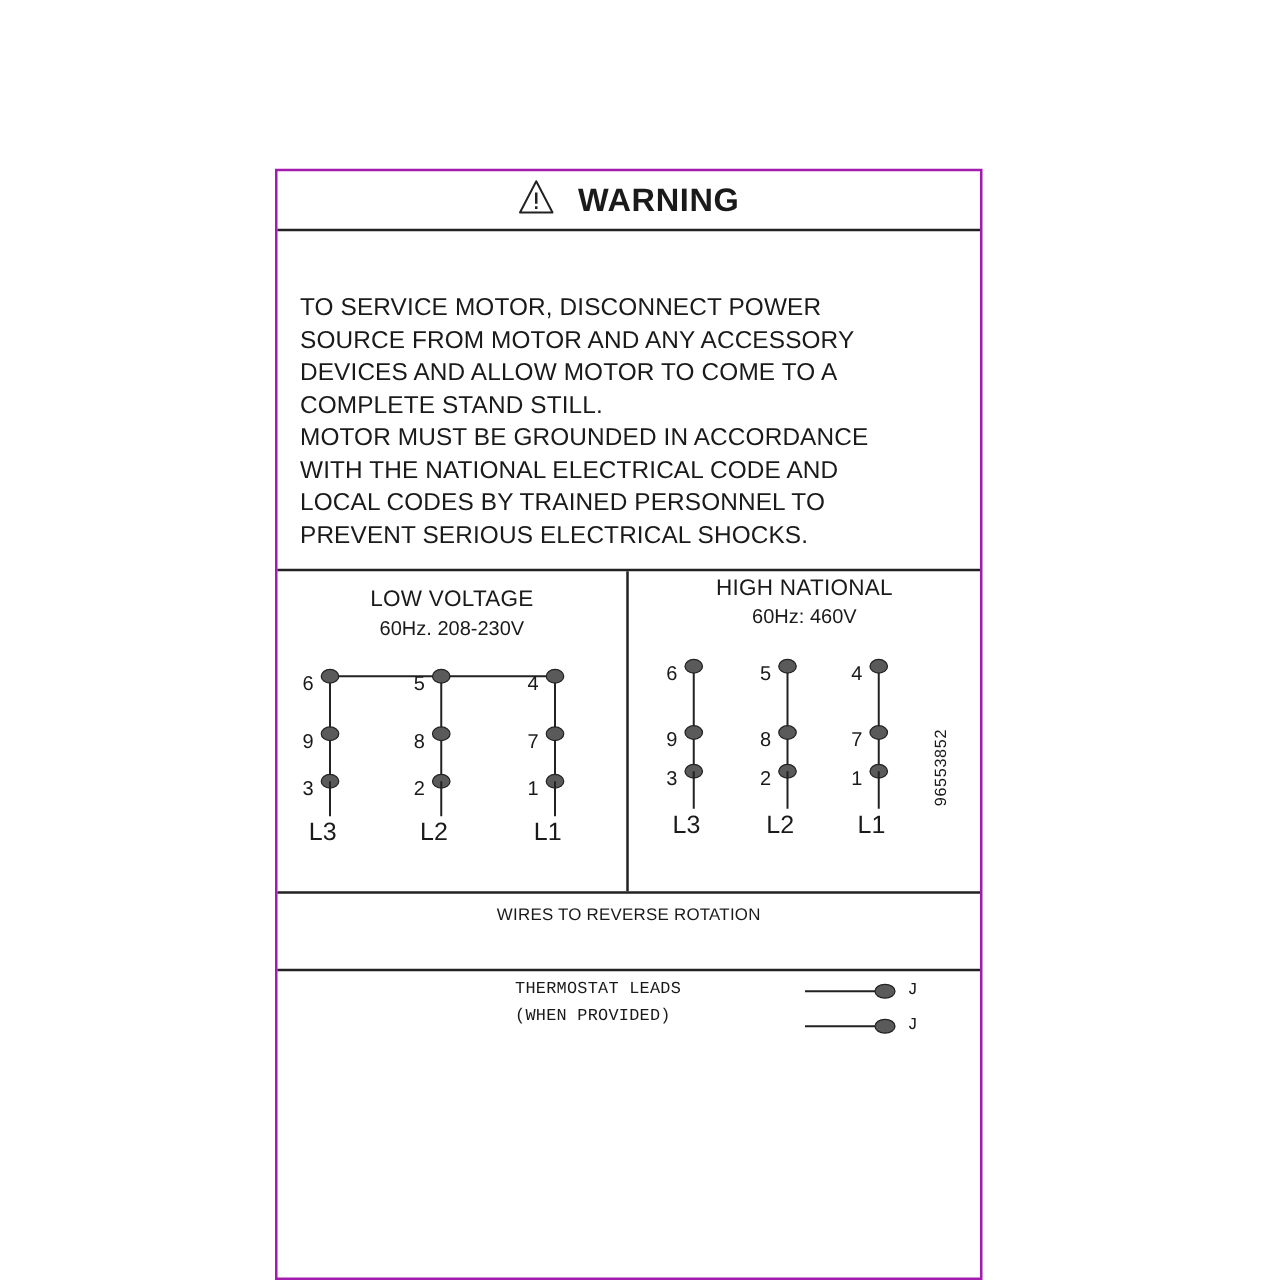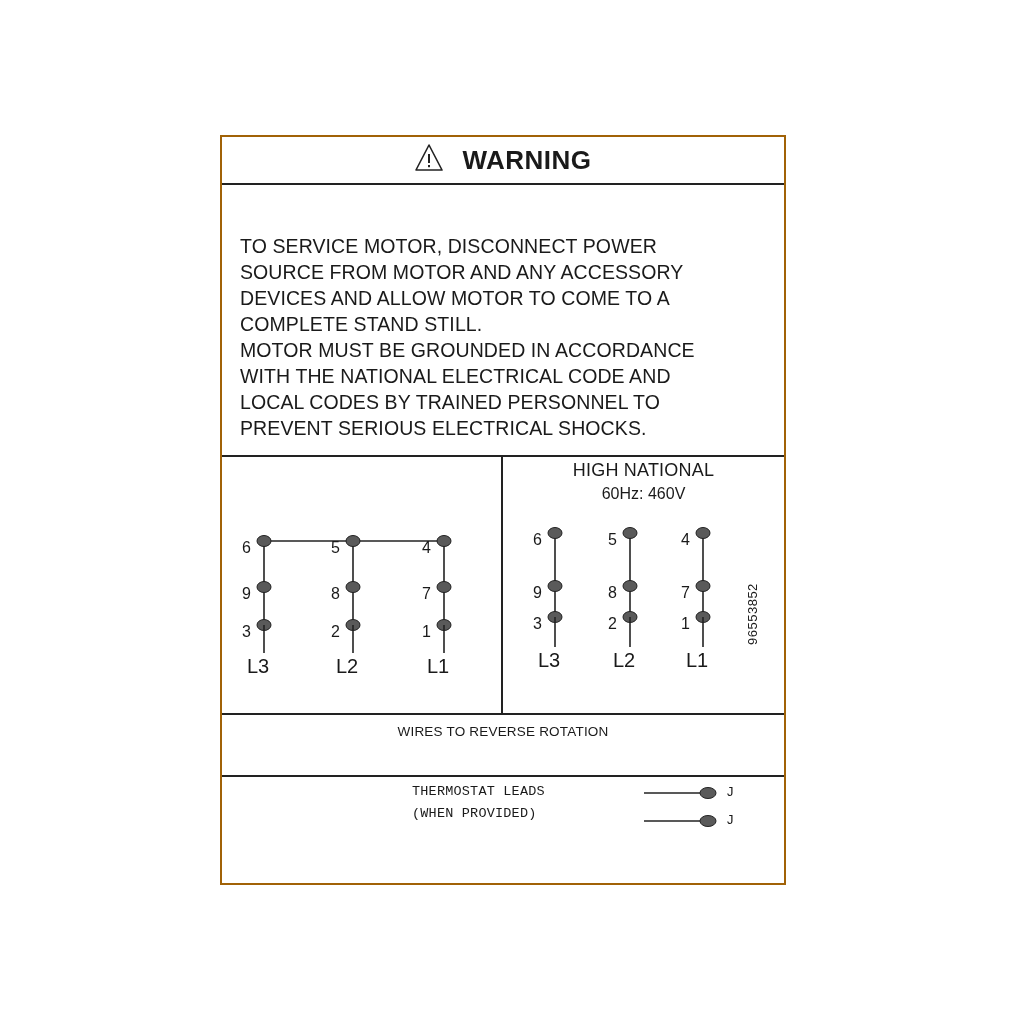--- a/index.html
+++ b/index.html
@@ -17,22 +17,22 @@
     height: 1024px;
     overflow: hidden;
   }
 
   
   .plate {
     position: absolute;
     left: 220px;
     top: 135px;
     width: 566px;
-    height: 750px;
-    border: 2px solid #a16207;
+    height: 889px;
+    border: 2px solid #a21caf;
     box-sizing: border-box;
     background: #fff;
   }
 
   
   .warn-header {
     position: absolute;
     left: 0;
     top: 0;
     width: 100%;
@@ -184,20 +184,22 @@
 COMPLETE STAND STILL.</div>
       <div class="warn-para">MOTOR MUST BE GROUNDED IN ACCORDANCE
 WITH THE NATIONAL ELECTRICAL CODE AND
 LOCAL CODES BY TRAINED PERSONNEL TO
 PREVENT SERIOUS ELECTRICAL SHOCKS.</div>
     </div>
 
     <div class="diagrams">
 
       <div class="diagram-cell cell-left">
+        <div class="diagram-title" style="top:12px;">LOW VOLTAGE</div>
+        <div class="diagram-sub" style="top:38px;">60Hz. 208-230V</div>
 
         <svg class="wiring" width="281" height="258" viewBox="0 0 281 258">
 
           <line x1="42" y1="84" x2="42" y2="168" stroke="#222" stroke-width="1.6"></line>
           <line x1="131" y1="84" x2="131" y2="168" stroke="#222" stroke-width="1.6"></line>
           <line x1="222" y1="84" x2="222" y2="168" stroke="#222" stroke-width="1.6"></line>
 
           <line x1="42" y1="84" x2="222" y2="84" stroke="#222" stroke-width="1.6"></line>
 
           <ellipse cx="42" cy="84" rx="7" ry="5.5" fill="#5a5a5a" stroke="#222" stroke-width="1"></ellipse>

